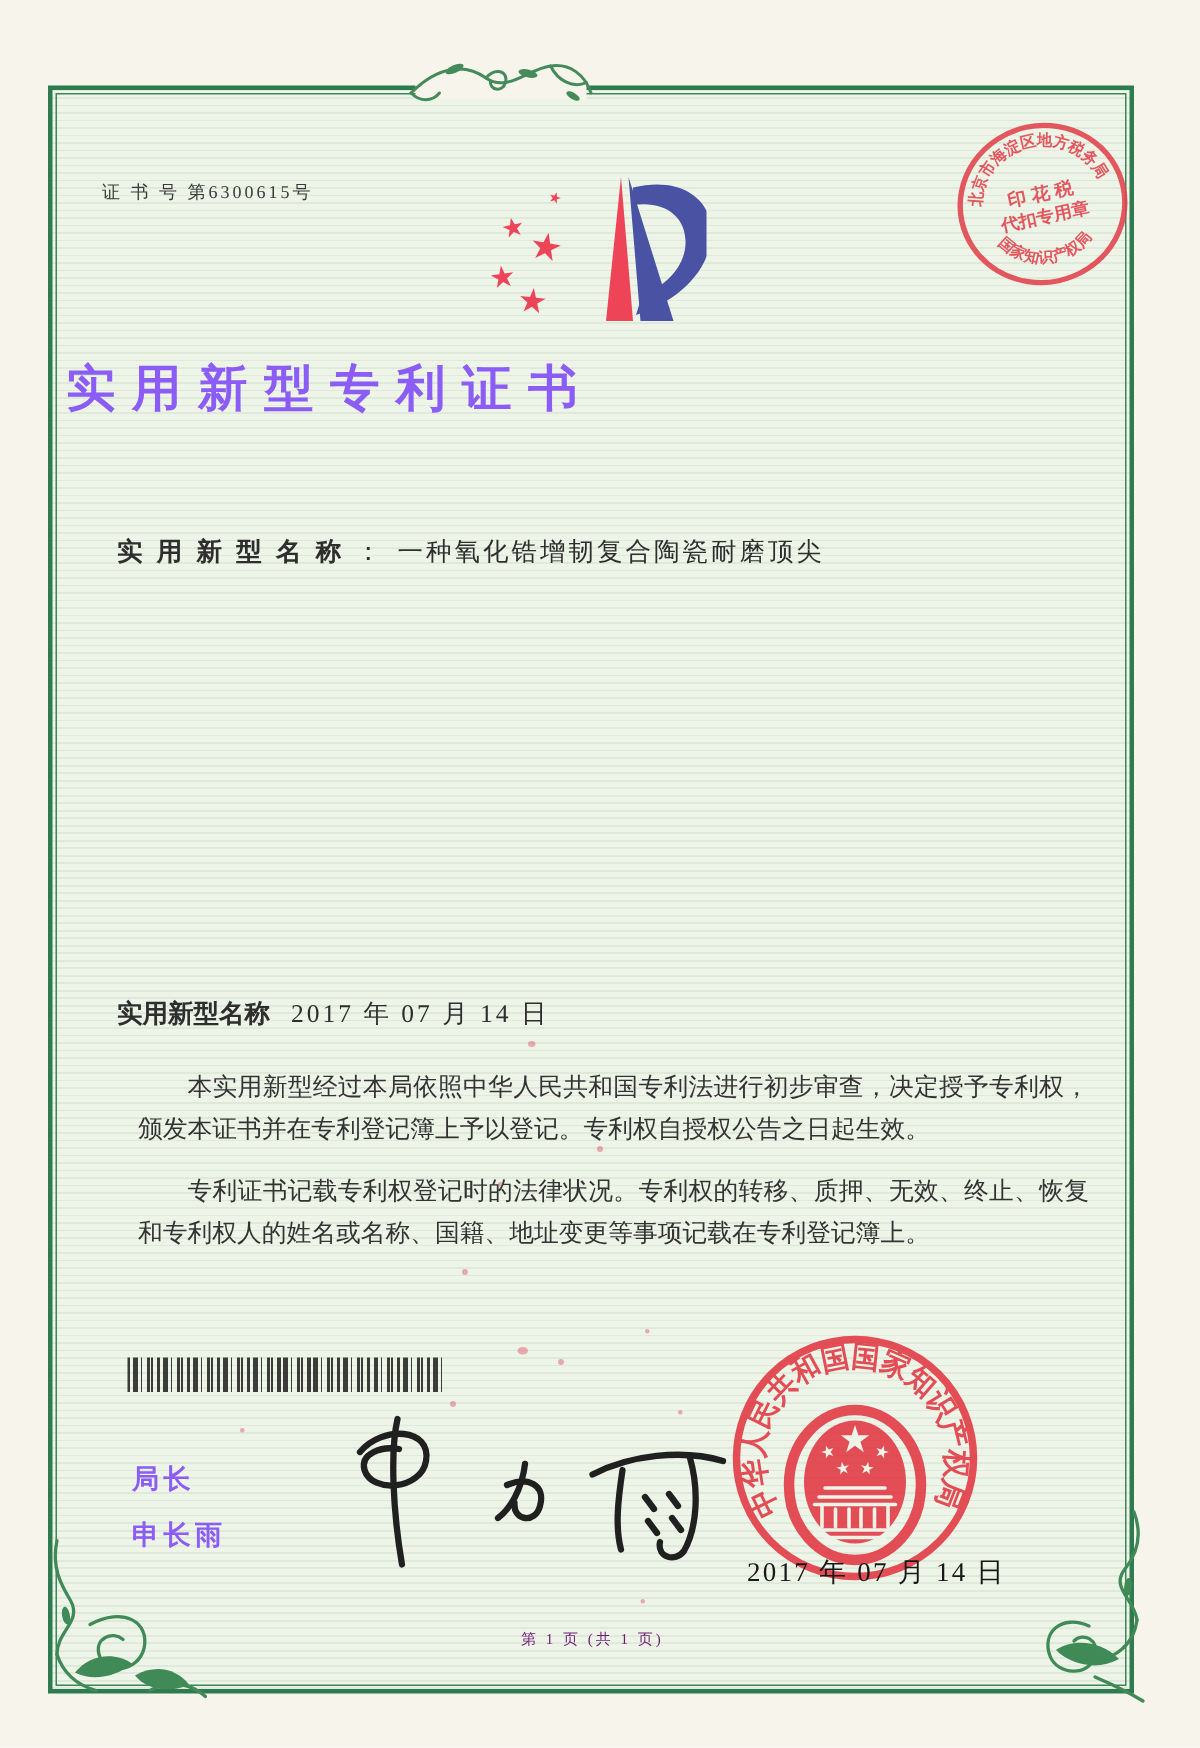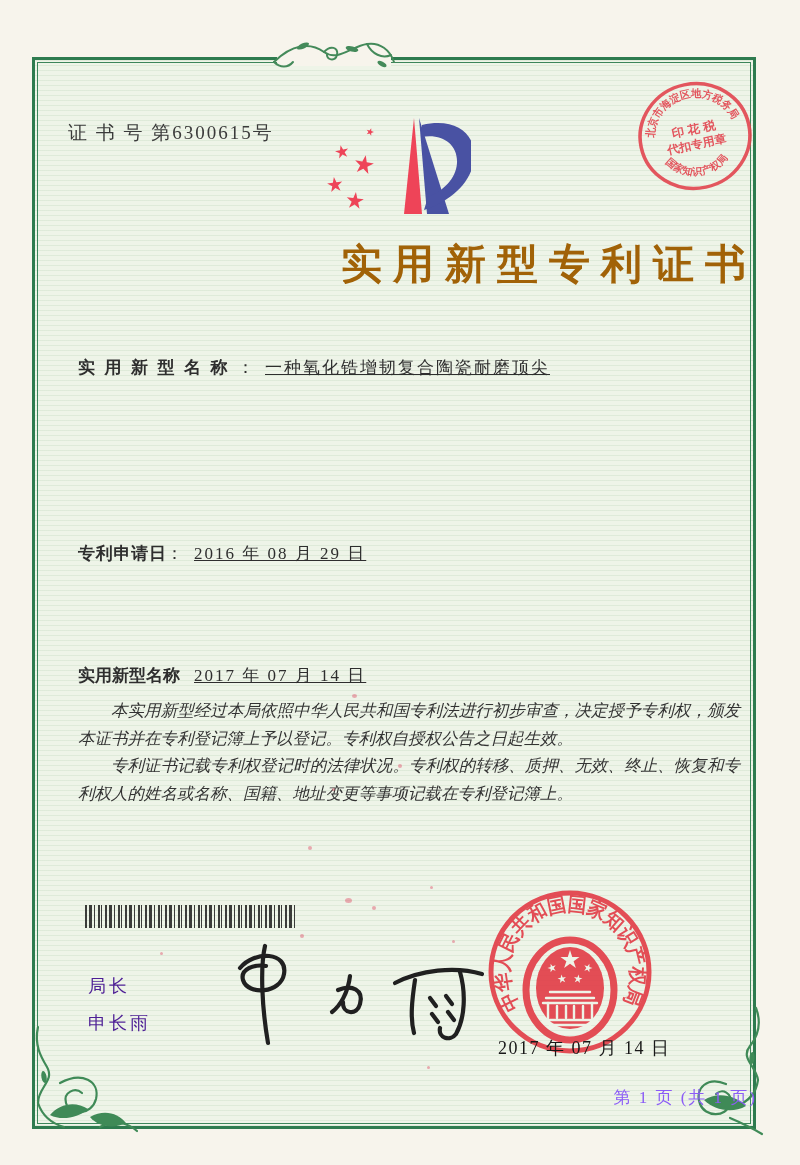--- a/index.html
+++ b/index.html
@@ -17,58 +17,59 @@
     background:
       repeating-linear-gradient(180deg, rgba(140,185,140,0.16) 0 1px, rgba(255,255,255,0) 1px 5px),
       #eef4e8;
     box-sizing:border-box;
   }
   .inner::before{
     content:"";position:absolute;inset:2px;border:1px solid #3c855a;pointer-events:none;
   }
   .abs{position:absolute;}
   .cert-no{
-    left:68px;top:120px;font-size:19px;color:#3a3a3a;letter-spacing:2px;
+    left:68px;top:120px;font-size:12px;color:#3a3a3a;letter-spacing:2px;
   }
   .title{
-    left:33px;top:237px;width:724px;text-align:right;
-    font-size:41px;font-weight:700;color:#a16207;letter-spacing:11px;padding-left:11px;
+    left:33px;top:237px;width:724px;text-align:left;
+    font-size:33px;font-weight:700;color:#8b5cf6;letter-spacing:11px;padding-left:11px;
     box-sizing:border-box;
   }
   .row{left:78px;width:665px;font-size:17px;color:#2e2e2e;white-space:nowrap;}
   .lbl{display:inline-block;vertical-align:bottom;font-weight:bold;}
   .lbl-name{letter-spacing:9.5px;}
   .lbl-j{width:88px;text-align:justify;text-align-last:justify;}
   .colon{margin-right:11px;}
-  .val{letter-spacing:2px;text-decoration:underline;}
+  .val{letter-spacing:2px;}
   .paras{
     left:78px;top:697px;width:662px;font-size:16.5px;line-height:27.6px;
     color:#333;text-align:justify;
   }
-  .paras p{margin:0;text-indent:2em;font-style:italic;}
+  .paras p{margin:14px;text-indent:2em;}
   .barcode{
     left:85px;top:905px;width:213px;height:23px;
     background:repeating-linear-gradient(90deg,
       #1c1c1c 0 2px, rgba(0,0,0,0) 2px 4px,
       #1c1c1c 4px 7px, rgba(0,0,0,0) 7px 9px,
       #1c1c1c 9px 10px, rgba(0,0,0,0) 10px 13px,
       #1c1c1c 13px 15px, rgba(0,0,0,0) 15px 16px,
       #1c1c1c 16px 17px, rgba(0,0,0,0) 17px 20px);
     opacity:.85;
   }
   .signer{
-    left:88px;font-size:18px;letter-spacing:3px;color:#4c1d95;
+    left:88px;font-size:18px;letter-spacing:3px;color:#8b5cf6;
     font-family:"Liberation Sans","DejaVu Sans",sans-serif;
+    font-weight:bold;
   }
   .date{
     left:498px;top:1036px;font-size:18px;letter-spacing:1.5px;color:#181818;z-index:5;
   }
   .footer{
-    left:33px;top:1086px;width:724px;text-align:right;font-size:17px;
-    letter-spacing:2px;color:#8b5cf6;
+    left:33px;top:1086px;width:724px;text-align:center;font-size:10px;
+    letter-spacing:2px;color:#701a75;
   }
   .dot{position:absolute;border-radius:50%;background:rgba(222,64,92,0.42);}
   svg{display:block;}
   .patch{position:absolute;background:#f7f4ec;}
 </style>
 </head>
 <body>
 
 <div class="page">
 
@@ -151,23 +152,20 @@
       </text>
       <text x="0" y="-3" text-anchor="middle" font-size="12.5" font-weight="bold" fill="#e2414c" font-family="'Liberation Sans',sans-serif">印 花 税</text>
       <text x="0" y="13" text-anchor="middle" font-size="12" font-weight="bold" fill="#e2414c" font-family="'Liberation Sans',sans-serif">代扣专用章</text>
     </g>
   </svg>
 
   <div class="abs title">实用新型专利证书</div>
 
   <div class="abs row" style="top:356px">
     <span class="lbl lbl-name">实用新型名称</span><span class="colon">：</span><span class="val">一种氧化锆增韧复合陶瓷耐磨顶尖</span>
-  </div>
-  <div class="abs row" style="top:542px">
-    <span class="lbl lbl-j">专利申请日</span><span class="colon">：</span><span class="val">2016 年 08 月 29 日</span>
   </div>
   <div class="abs row" style="top:664px">
     <span class="lbl lbl-j">实用新型名称</span><span class="colon">：</span><span class="val">2017 年 07 月 14 日</span>
   </div>
 
   <div class="abs paras">
     <p>本实用新型经过本局依照中华人民共和国专利法进行初步审查，决定授予专利权，颁发本证书并在专利登记簿上予以登记。专利权自授权公告之日起生效。</p>
     <p>专利证书记载专利权登记时的法律状况。专利权的转移、质押、无效、终止、恢复和专利权人的姓名或名称、国籍、地址变更等事项记载在专利登记簿上。</p>
   </div>
 

